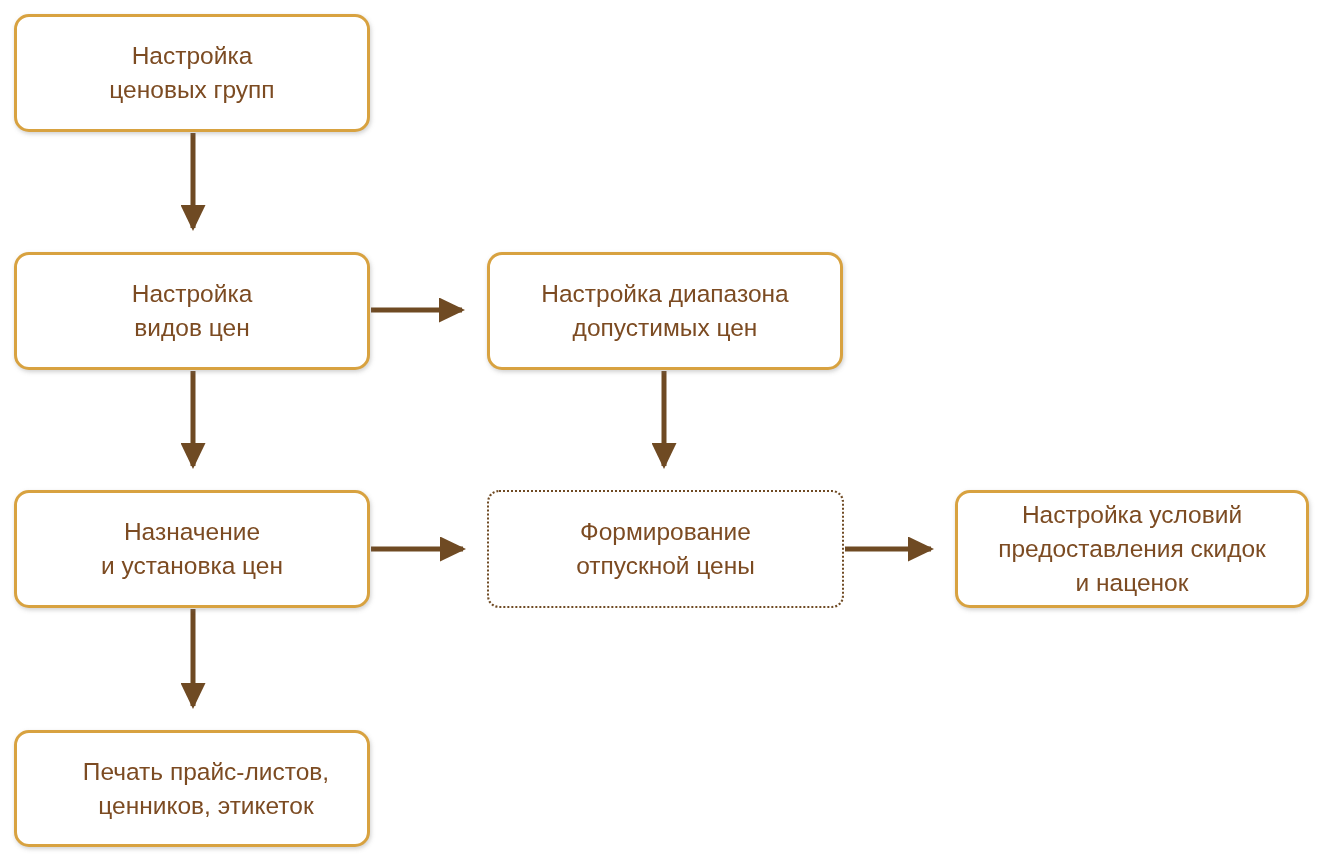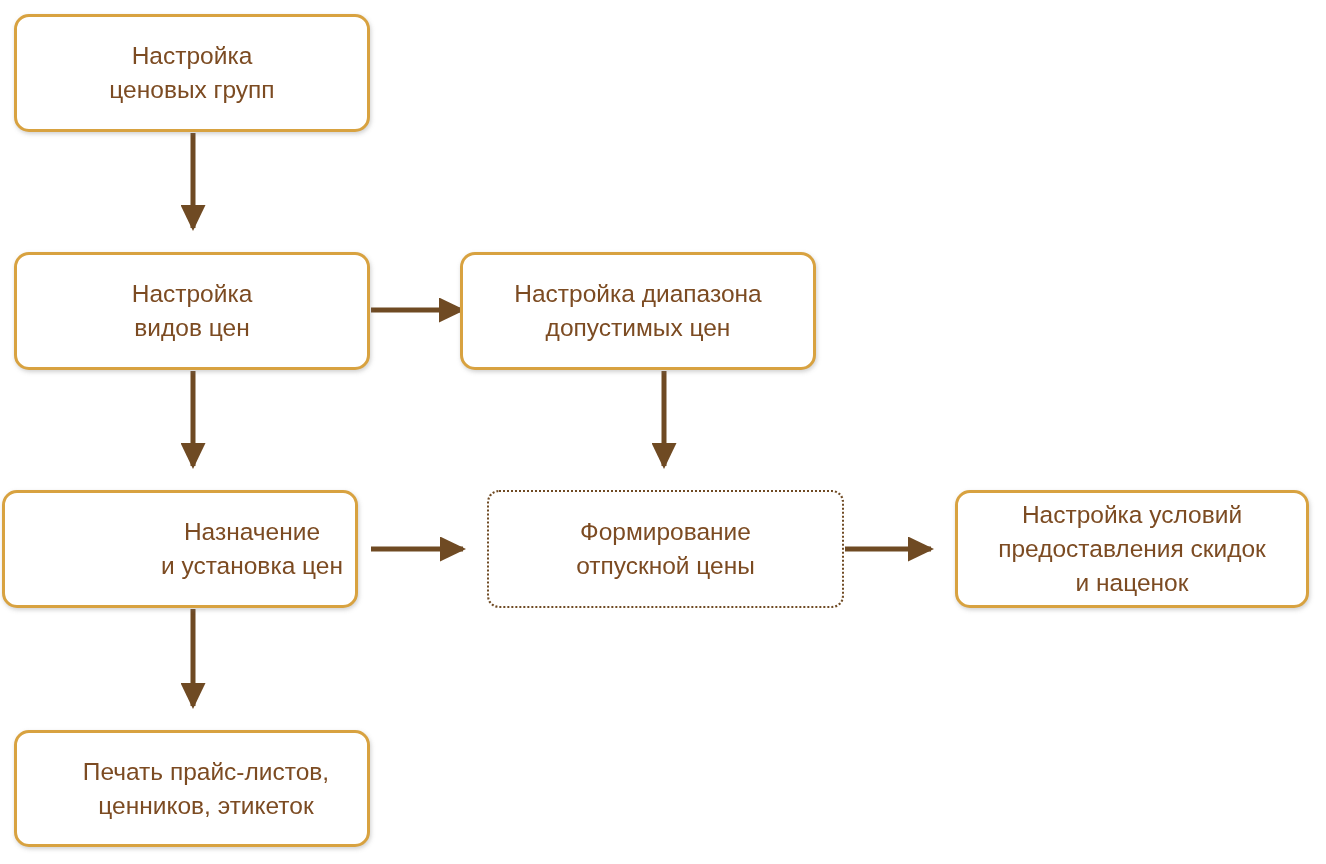--- a/index.html
+++ b/index.html
@@ -30,22 +30,22 @@
     padding:8px 12px;
   }
   .node.dotted{
     border:2.5px dotted var(--dotted);
     border-radius:12px;
     box-shadow:none;
   }
 
   #n1{left:14px; top:14px;  width:356px;height:118px;}
   #n2{left:14px; top:252px; width:356px;height:118px;}
-  #n3{left:460px;top:252px; width:356px;height:118px;align-items:center;}
-  #n4{left:2px; top:490px; width:356px;height:118px;justify-content:flex-end;}
+  #n3{left:487px;top:252px; width:356px;height:118px;align-items:center;}
+  #n4{left:14px; top:490px; width:356px;height:118px;}
   #n5{left:487px;top:490px; width:357px;height:118px;}
   #n6{left:955px;top:490px; width:354px;height:118px;}
   #n7{left:14px; top:730px; width:356px;height:117px;padding-left:40px;}
 
   svg.arrows{position:absolute;left:0;top:0;width:1326px;height:864px;pointer-events:none;}
   svg.arrows line{stroke:var(--arrow);stroke-width:5;}
   svg.arrows .head{fill:var(--arrow);}
 </style>
 </head>
 <body>

